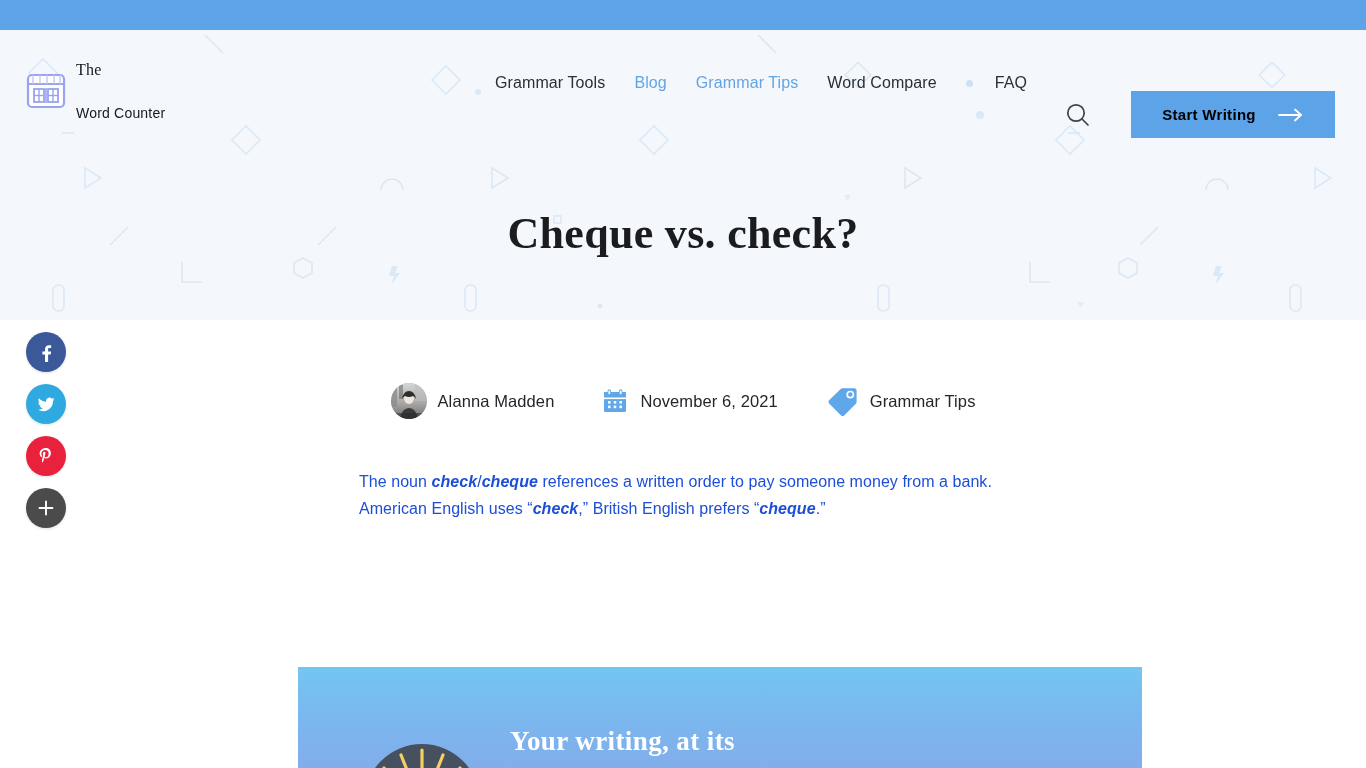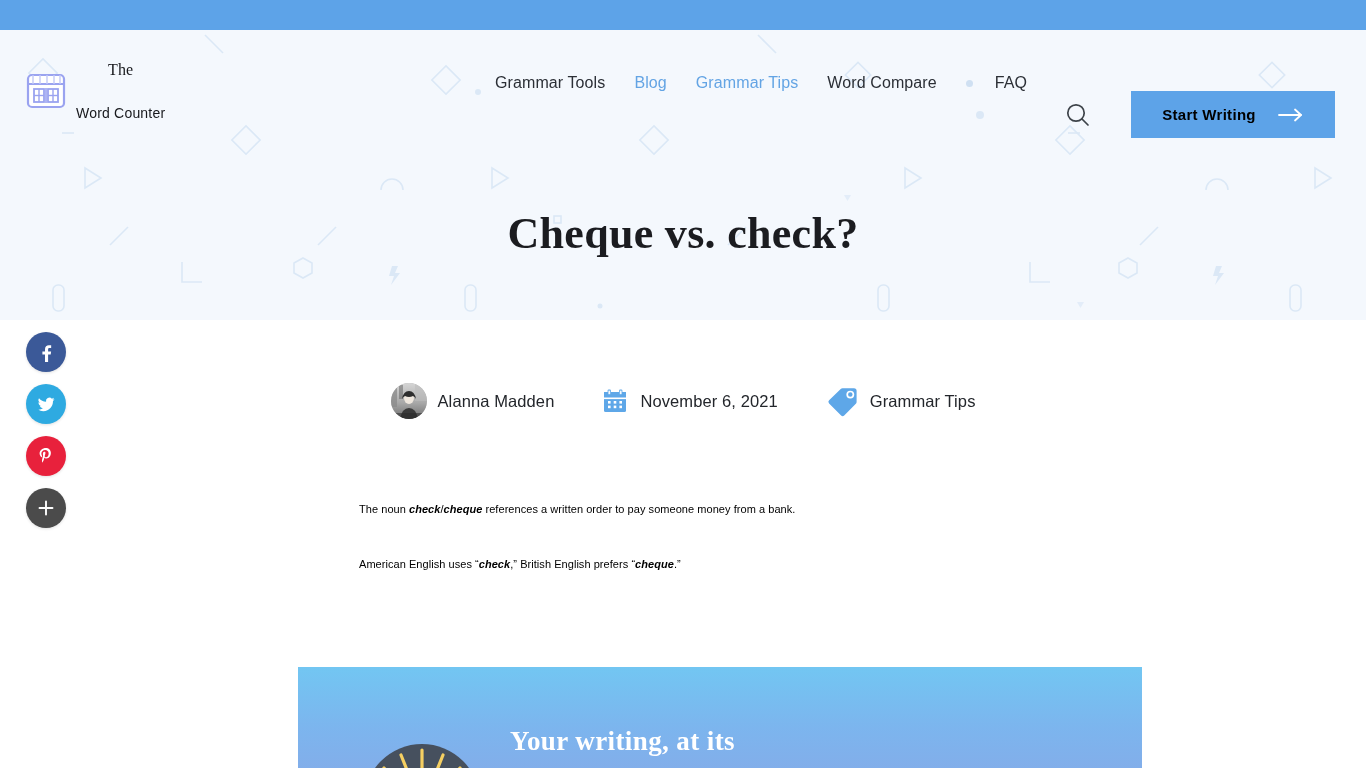--- a/index.html
+++ b/index.html
@@ -60,21 +60,20 @@
   }
   .logo-mark { width: 40px; height: 38px; display: block; }
   .logo-text { line-height: 1; }
   .logo-the {
     font-family: "Liberation Serif", serif;
     font-size: 16px;
     color: #17181c;
     display: block;
     letter-spacing: .2px;
     margin-bottom: 16px;
-    text-align: center;
   }
   .logo-name {
     font-family: "Liberation Sans", sans-serif;
     font-size: 14px;
     font-weight: normal;
     color: #17181c;
     display: block;
     letter-spacing: .2px;
     margin-top: 28px;
   }
@@ -210,25 +209,24 @@
 
   
   .article-body {
     position: absolute;
     top: 468px;
     left: 359px;
     width: 660px;
     z-index: 3;
   }
   .article-body p {
-    font-size: 11px;
+    font-size: 16px;
     line-height: 27px;
-    color: #000000;
+    color: #1d4ed8;
     letter-spacing: .05px;
-    margin-top: 28px;
   }
   .article-body b, .article-body i {
     font-weight: bold;
     font-style: italic;
   }
 
   
   .promo-card {
     position: absolute;
     left: 298px;

